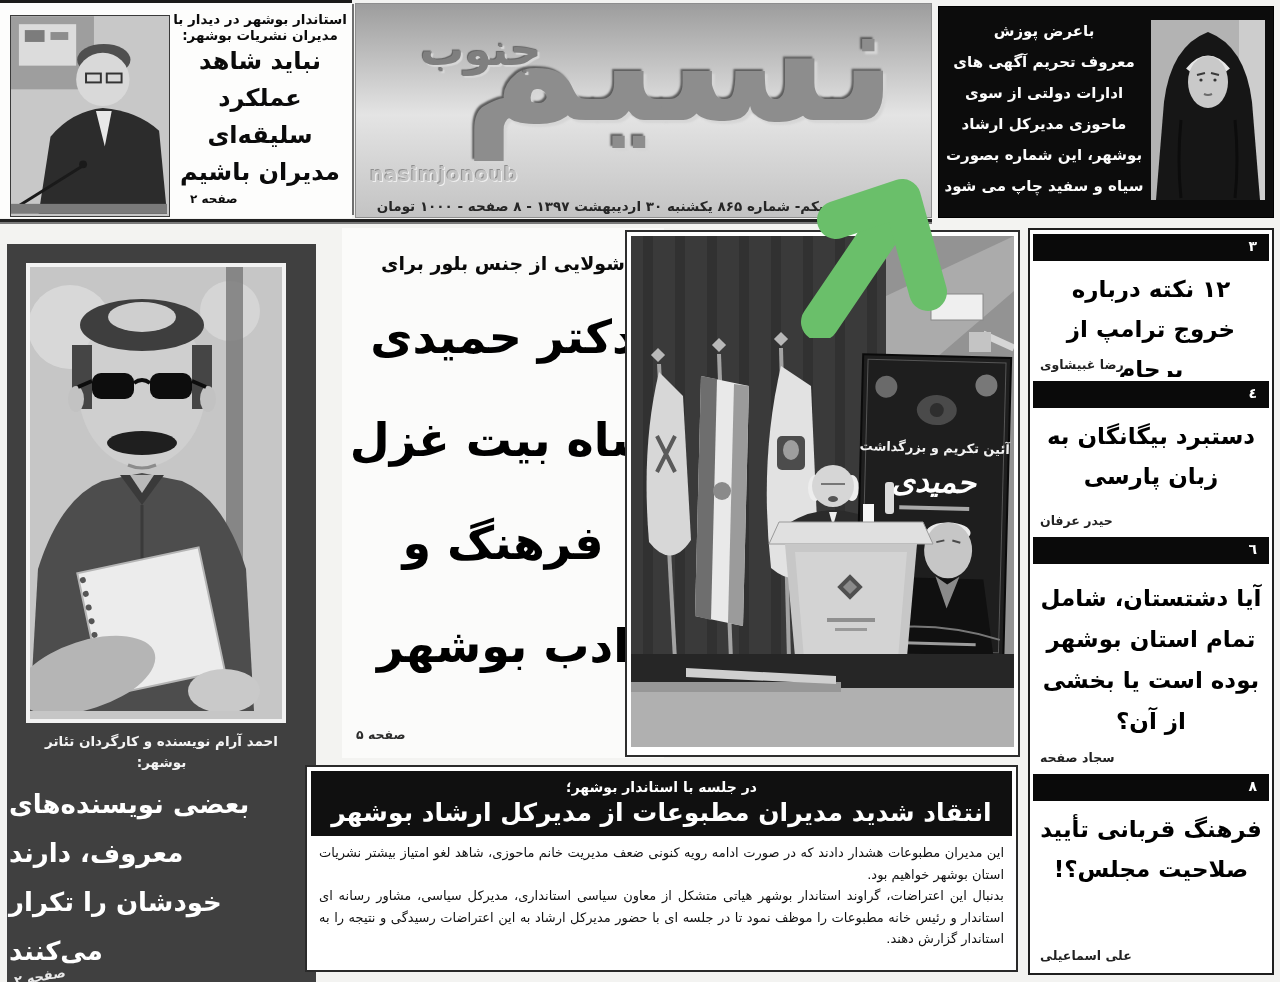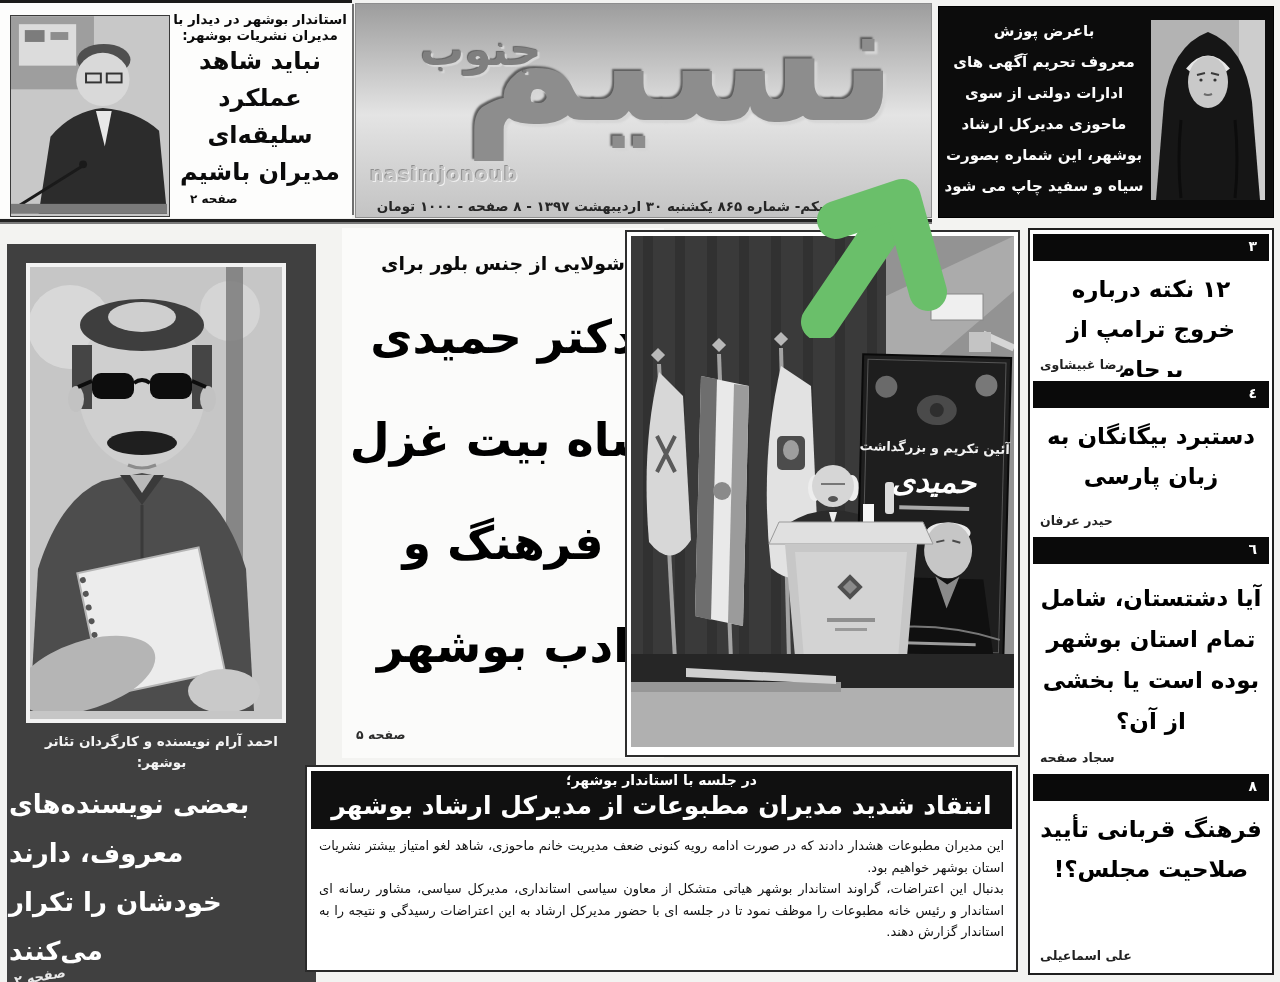--- a/index.html
+++ b/index.html
@@ -63,21 +63,21 @@
   .rc-bar{height:27px;background:#0a0a0a;color:#fff;font-size:14px;font-weight:bold;
           text-align:right;padding:4px 12px 0 0;box-sizing:border-box;margin:4px 3px 0 3px;}
   .rc-title{direction:rtl;text-align:center;font-weight:bold;color:#000;font-size:23px;line-height:40px;
             padding:8px 8px 0 8px;}
   .rc-item.h3 .rc-title{line-height:41px;padding-top:14px;}
   .rc-byline{direction:rtl;text-align:left;padding-left:10px;font-size:12.5px;font-weight:bold;color:#222;
              position:absolute;bottom:5px;left:0;right:0;}
 
   
   .bottom-box{left:305px;top:765px;width:713px;height:207px;background:#fff;border:2px solid #2a2a2a;padding:4px;}
-  .bb-header{background:#101010;color:#fff;text-align:center;direction:rtl;padding:1px 0 9px;}
+  .bb-header{background:#101010;color:#fff;text-align:center;direction:rtl;padding:8px 0 9px;}
   .bb-kicker{font-size:14px;font-weight:bold;}
   .bb-headline{font-size:25px;font-weight:bold;margin-top:3px;}
   .bb-body{direction:rtl;text-align:justify;font-size:13px;line-height:21.5px;color:#111;padding:6px 8px 0;}
   .bb-body p{margin:0;}
 
   
   .arrow-overlay{left:788px;top:176px;width:175px;height:162px;z-index:30;}
 </style>
 </head>
 <body>

